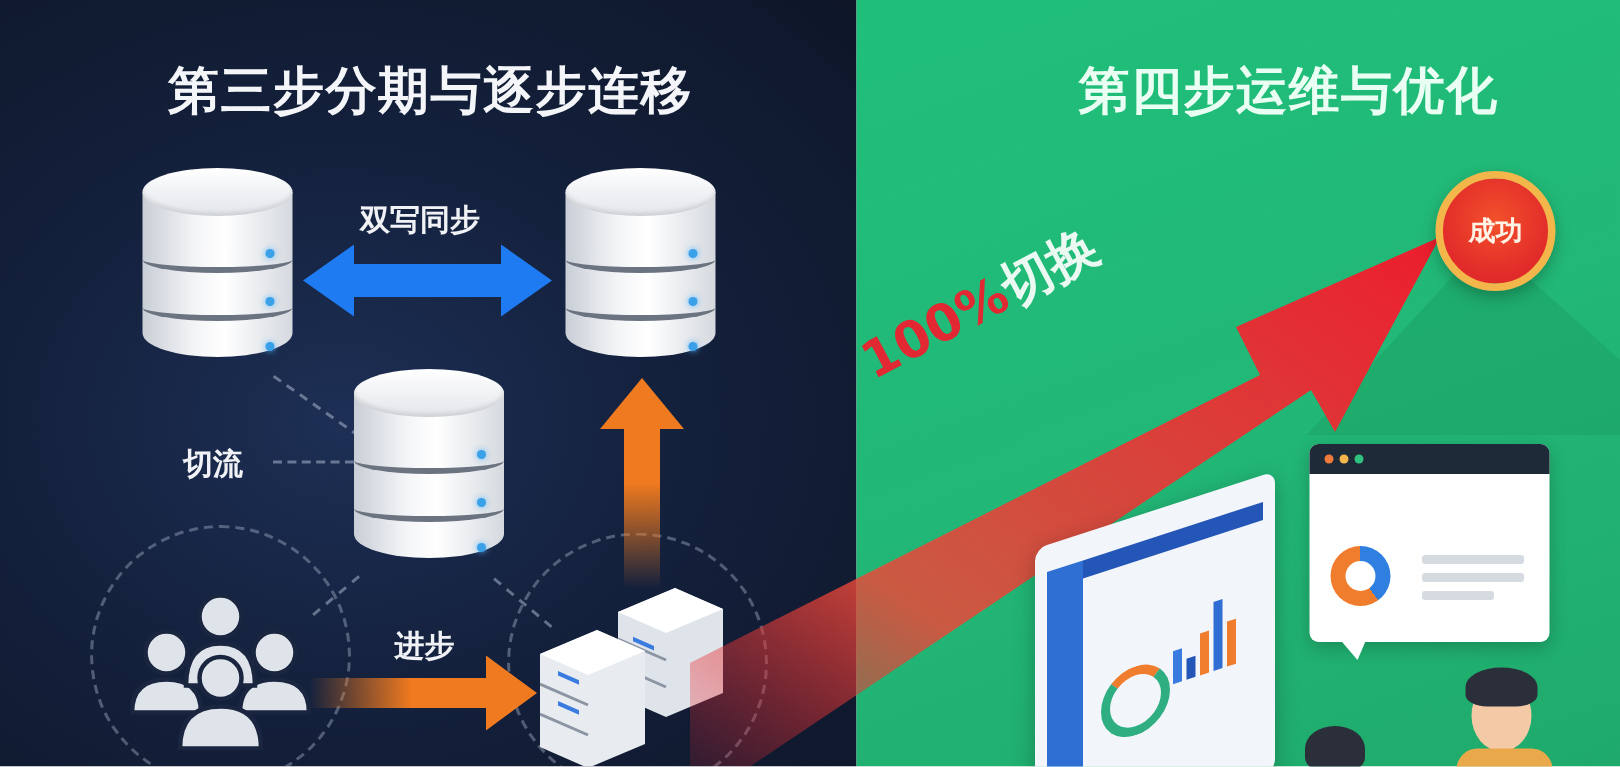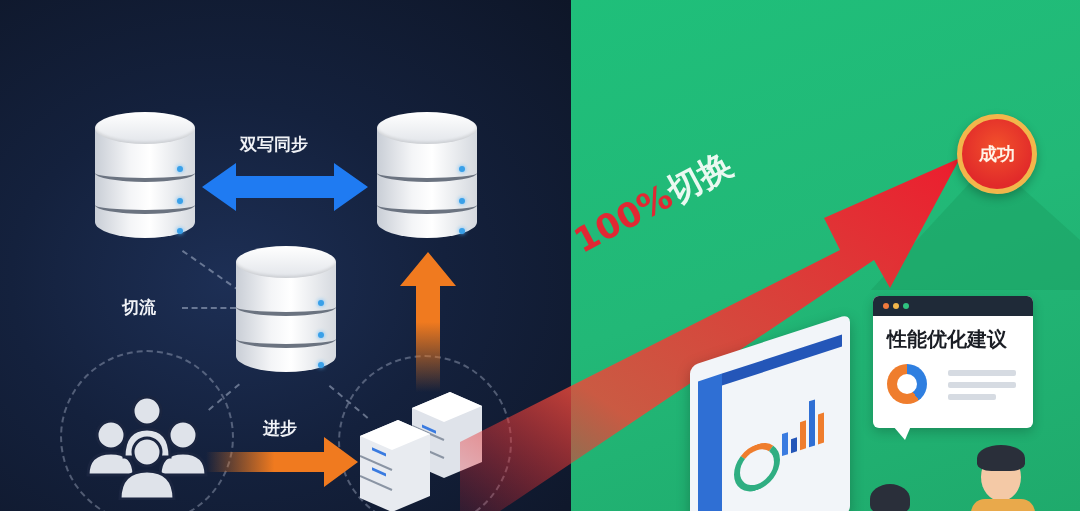--- a/index.html
+++ b/index.html
@@ -4,21 +4,21 @@
 <style>
   html, body { margin:0; padding:0; }
   body { width:1080px; height:511px; overflow:hidden; position:relative; font-family:"DejaVu Sans", sans-serif; }
   .panel-left { position:absolute; left:0; top:0; width:571px; height:511px;
     background: radial-gradient(ellipse at 40% 55%, #1d2f55 0%, #14213d 45%, #0e1628 100%); overflow:hidden; }
   .panel-right { position:absolute; left:571px; top:0; width:509px; height:511px;
     background: linear-gradient(160deg, #1fbf7a 0%, #22b877 50%, #1faa6c 100%); overflow:hidden; }
   .title { position:absolute; color:#f3f5f8; font-size:34px; font-weight:bold; letter-spacing:1px; white-space:nowrap; }
   .title-left { left:112px; top:38px; }
   .title-right { left:148px; top:38px; color:#eafff3; }
-  .label { position:absolute; color:#f0f2f6; font-size:17px; font-weight:bold; white-space:nowrap; }
+  .label { position:absolute; color:#f0f2f6; font-size:20px; font-weight:bold; white-space:nowrap; }
 
   
   .db { position:absolute; width:100px; height:140px; }
   .db .body { position:absolute; left:0; top:16px; width:100px; height:110px;
     background: linear-gradient(90deg,#c9ced6 0%,#f4f5f7 35%,#ffffff 55%,#d5d9df 100%); border-radius:0 0 50px 50px/0 0 16px 16px; }
   .db .top { position:absolute; left:0; top:0; width:100px; height:32px; border-radius:50%;
     background: linear-gradient(180deg,#ffffff,#e2e5ea); box-shadow: inset 0 -2px 3px rgba(0,0,0,0.1); }
   .db .ring { position:absolute; left:0; width:100px; height:14px; border-bottom:4px solid #6b7380; border-radius:0 0 50% 50%; }
   .db .dot { position:absolute; right:12px; width:6px; height:6px; border-radius:50%; background:#3aa0e8; box-shadow:0 0 4px #59b8ff; }
 
@@ -53,20 +53,21 @@
   .bars i { display:block; width:6px; }
 
   .person { position:absolute; }
   .head { position:absolute; border-radius:50%; background:#f4c9a6; }
   .hair { position:absolute; background:#2a2f3a; border-radius:50% 50% 30% 30%; }
 </style>
 </head>
 <body>
 
 <div class="panel-left">
+  <div class="title title-left">第三步分期与逐步连移</div>
 
   <div class="dash-line" style="left:183px; top:250px; width:70px; transform:rotate(35deg);"></div>
   <div class="dash-line" style="left:182px; top:307px; width:54px;"></div>
   <div class="dash-line" style="left:330px; top:385px; width:50px; transform:rotate(40deg);"></div>
   <div class="dash-line" style="left:240px; top:385px; width:40px; transform:rotate(140deg);"></div>
 
   <div class="dashed-circle" style="left:60px; top:350px; width:170px; height:170px;"></div>
   <div class="dashed-circle" style="left:338px; top:355px; width:170px; height:170px;"></div>
 
   <div class="db" style="left:95px; top:112px;">
@@ -157,20 +158,21 @@
         <line x1="0" y1="36" x2="32" y2="50" stroke="#8b95a4" stroke-width="2"></line>
         <line x1="0" y1="56" x2="32" y2="70" stroke="#8b95a4" stroke-width="2"></line>
         <rect x="12" y="22" width="14" height="3" fill="#3a7be0" transform="skewY(24)"></rect>
         <rect x="12" y="42" width="14" height="3" fill="#3a7be0" transform="skewY(24)"></rect>
       </g>
     </g>
   </svg>
 </div>
 
 <div class="panel-right">
+  <div class="title title-right">第四步运维与优化</div>
 
   <svg style="position:absolute; left:300px; top:130px;" width="209" height="160" viewBox="0 0 209 160">
     <polygon points="0,160 120,30 209,110 209,160" fill="#1a9d62" opacity="0.45"></polygon>
   </svg>
 </div>
 
 <svg style="position:absolute; left:460px; top:142px;" width="520" height="369" viewBox="0 0 520 369">
   <defs>
       <linearGradient id="redg" x1="0" y1="1" x2="1" y2="0">
         <stop offset="0" stop-color="#e8232f" stop-opacity="0.15"></stop>
@@ -199,21 +201,20 @@
       <i style="height:30px;background:#ef7d2d"></i>
   </div>
 </div>
 
 <div class="card">
   <div class="bar">
     <i style="left:10px;background:#f07a3c"></i>
       <i style="left:20px;background:#f2b64b"></i>
       <i style="left:30px;background:#2fc27f"></i>
   </div>
-  <div class="ctitle">性能优化建议</div>
   <div class="donut"></div>
   <div class="line" style="top:74px; width:68px;"></div>
   <div class="line" style="top:86px; width:68px;"></div>
   <div class="line" style="top:98px; width:48px;"></div>
   <div class="tail"></div>
 </div>
 
 <div class="person" style="left:975px; top:445px;">
   <div class="head" style="left:6px; top:8px; width:40px; height:48px;"></div>
   <div class="hair" style="left:2px; top:0; width:48px; height:26px;"></div>

